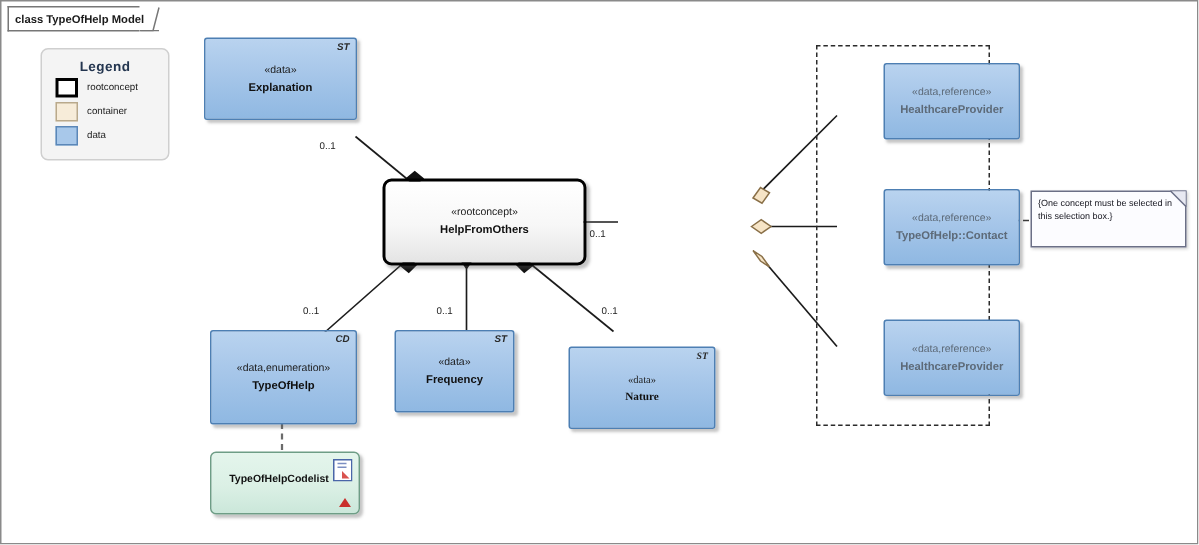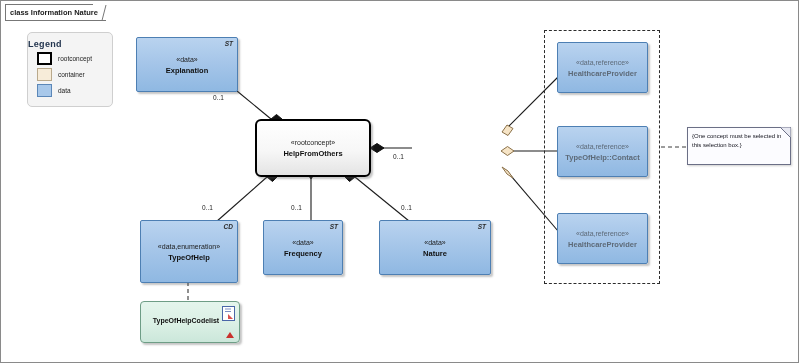--- a/index.html
+++ b/index.html
@@ -52,20 +52,21 @@
     left: 26px;
     top: 31px;
     width: 86px;
     height: 75px;
     background: #f4f4f4;
     border: 1px solid #cfcfcf;
     border-radius: 5px;
     box-sizing: border-box;
   }
   #legend-title {
+    text-align: center;
     font-size: 9px;
     font-weight: bold;
     color: #23354f;
     margin-top: 6px;
     letter-spacing: .3px;
   }
   .legend-row {
     display: flex;
     align-items: center;
     margin: 3px 0 0 9px;
@@ -128,20 +129,21 @@
   }
   .type-rootconcept {
     background: linear-gradient(to bottom, #ffffff 0%, #f7f7f7 55%, #e4e4e4 100%);
     border: 2.5px solid #000000;
     border-radius: 6px;
   }
   .type-reference {
     background: linear-gradient(to bottom, #b9d3ef 0%, #a6c6e9 45%, #8fb8e2 100%);
     border: 1px solid #4d7fb3;
     border-radius: 2px;
+    margin-left: 32px;
   }
   .type-reference .stereo, .type-reference .cname { color: #5d6a78; }
   .type-codelist {
     background: linear-gradient(to bottom, #e4f5ec 0%, #dbf0e5 55%, #cbe7da 100%);
     border: 1px solid #6e9d86;
     border-radius: 4px;
   }
   .type-codelist .cname { font-size: 7px; }
   
   #selection-box {
@@ -194,21 +196,21 @@
     width: 799px;
     height: 363px;
     pointer-events: none;
   }
 </style>
 </head>
 <body>
 
 <div id="canvas">
 
-  <div id="title-tab">class Information Nature</div>
+  <div id="title-tab">class TypeOfHelp Model</div>
   <svg id="title-tab-fold">
     <polyline points="0.5,16.5 9,16.5 13,1 13,1" fill="#ffffff" stroke="#777" stroke-width="1"></polyline>
     <line x1="0" y1="16.5" x2="13" y2="16.5" stroke="#777" stroke-width="1"></line>
   </svg>
 
   <svg id="wires">
     <defs></defs>
 
     <line x1="236" y1="90" x2="270" y2="118" stroke="#1b1b1b" stroke-width="1.1"></line>
     <polygon points="270,118 275.5,113.5 281,118 275.5,122.5" fill="#111" stroke="#111" stroke-width="1"></polygon>
@@ -250,29 +252,29 @@
       <div class="legend-label">container</div>
     </div>
     <div class="legend-row">
       <div class="legend-swatch sw-data"></div>
       <div class="legend-label">data</div>
     </div>
   </div>
 
   <div id="selection-box"></div>
 
-  <div class="uml-box type-data" style="left:135px; top:36px; width:102px; height:55px;text-decoration:underline;">
+  <div class="uml-box type-data" style="left:135px; top:24px; width:102px; height:55px;text-decoration:underline;">
     <div class="corner-tag">ST</div>
     <div class="box-inner">
       <div class="stereo">«data»</div>
       <div class="cname">Explanation</div>
     </div>
   </div>
 
-  <div class="uml-box type-rootconcept" style="left:254px; top:118px; width:116px; height:58px;padding-left:20px;">
+  <div class="uml-box type-rootconcept" style="left:254px; top:118px; width:136px; height:58px;padding-left:20px;">
     <div class="box-inner">
       <div class="stereo">«rootconcept»</div>
       <div class="cname">HelpFromOthers</div>
     </div>
   </div>
 
 
   <div class="uml-box type-data" style="left:139px; top:219px; width:98px; height:63px;">
     <div class="corner-tag">CD</div>
     <div class="box-inner">
@@ -282,21 +284,21 @@
   </div>
 
   <div class="uml-box type-data" style="left:262px; top:219px; width:80px; height:55px;">
     <div class="corner-tag">ST</div>
     <div class="box-inner">
       <div class="stereo">«data»</div>
       <div class="cname">Frequency</div>
     </div>
   </div>
 
-  <div class="uml-box type-data" style="left:378px; top:219px; width:112px; height:55px;">
+  <div class="uml-box type-data" style="left:378px; top:230px; width:98px; height:55px;font-family:Liberation Serif, serif;">
     <div class="corner-tag">ST</div>
     <div class="box-inner">
       <div class="stereo">«data»</div>
       <div class="cname">Nature</div>
     </div>
   </div>
 
   <div class="uml-box type-reference" style="left:556px; top:41px; width:91px; height:51px;">
     <div class="box-inner">
       <div class="stereo">«data,reference»</div>

